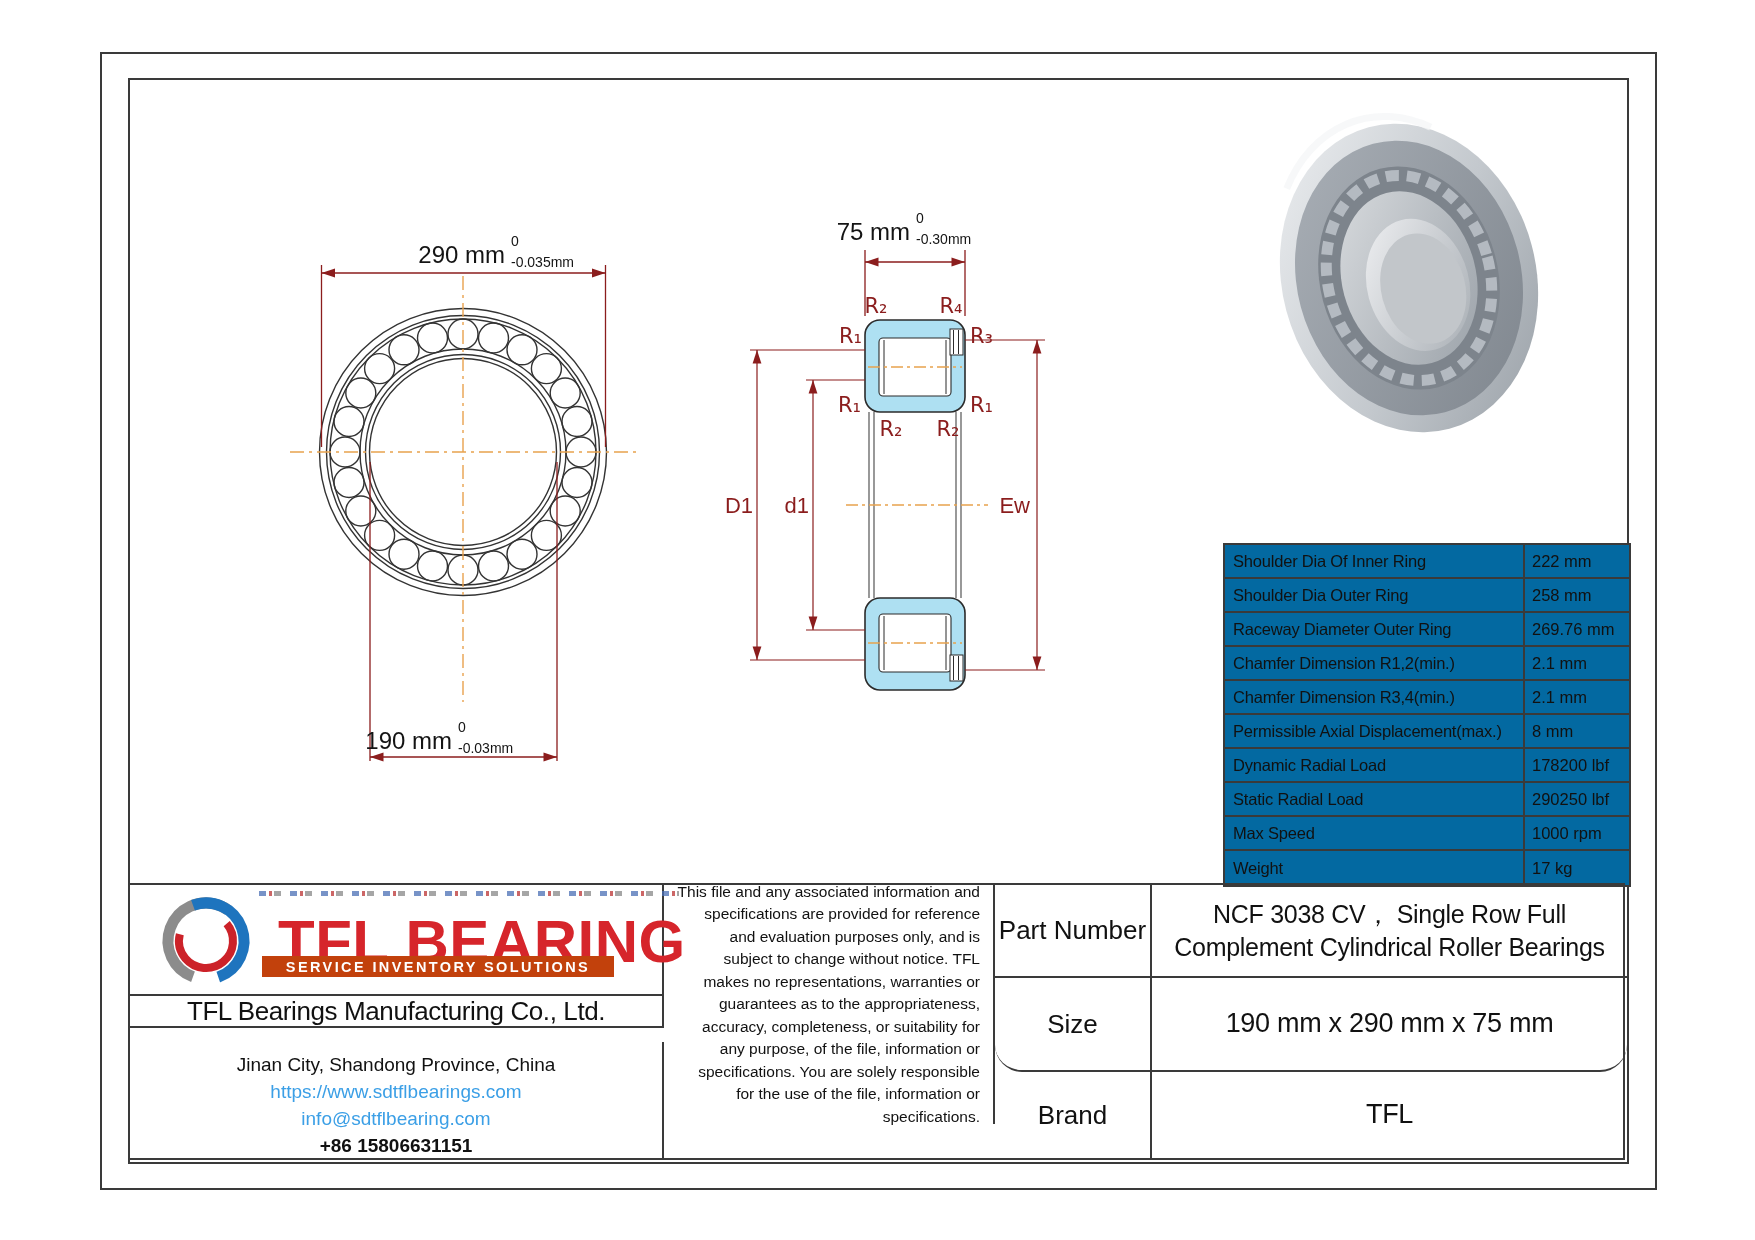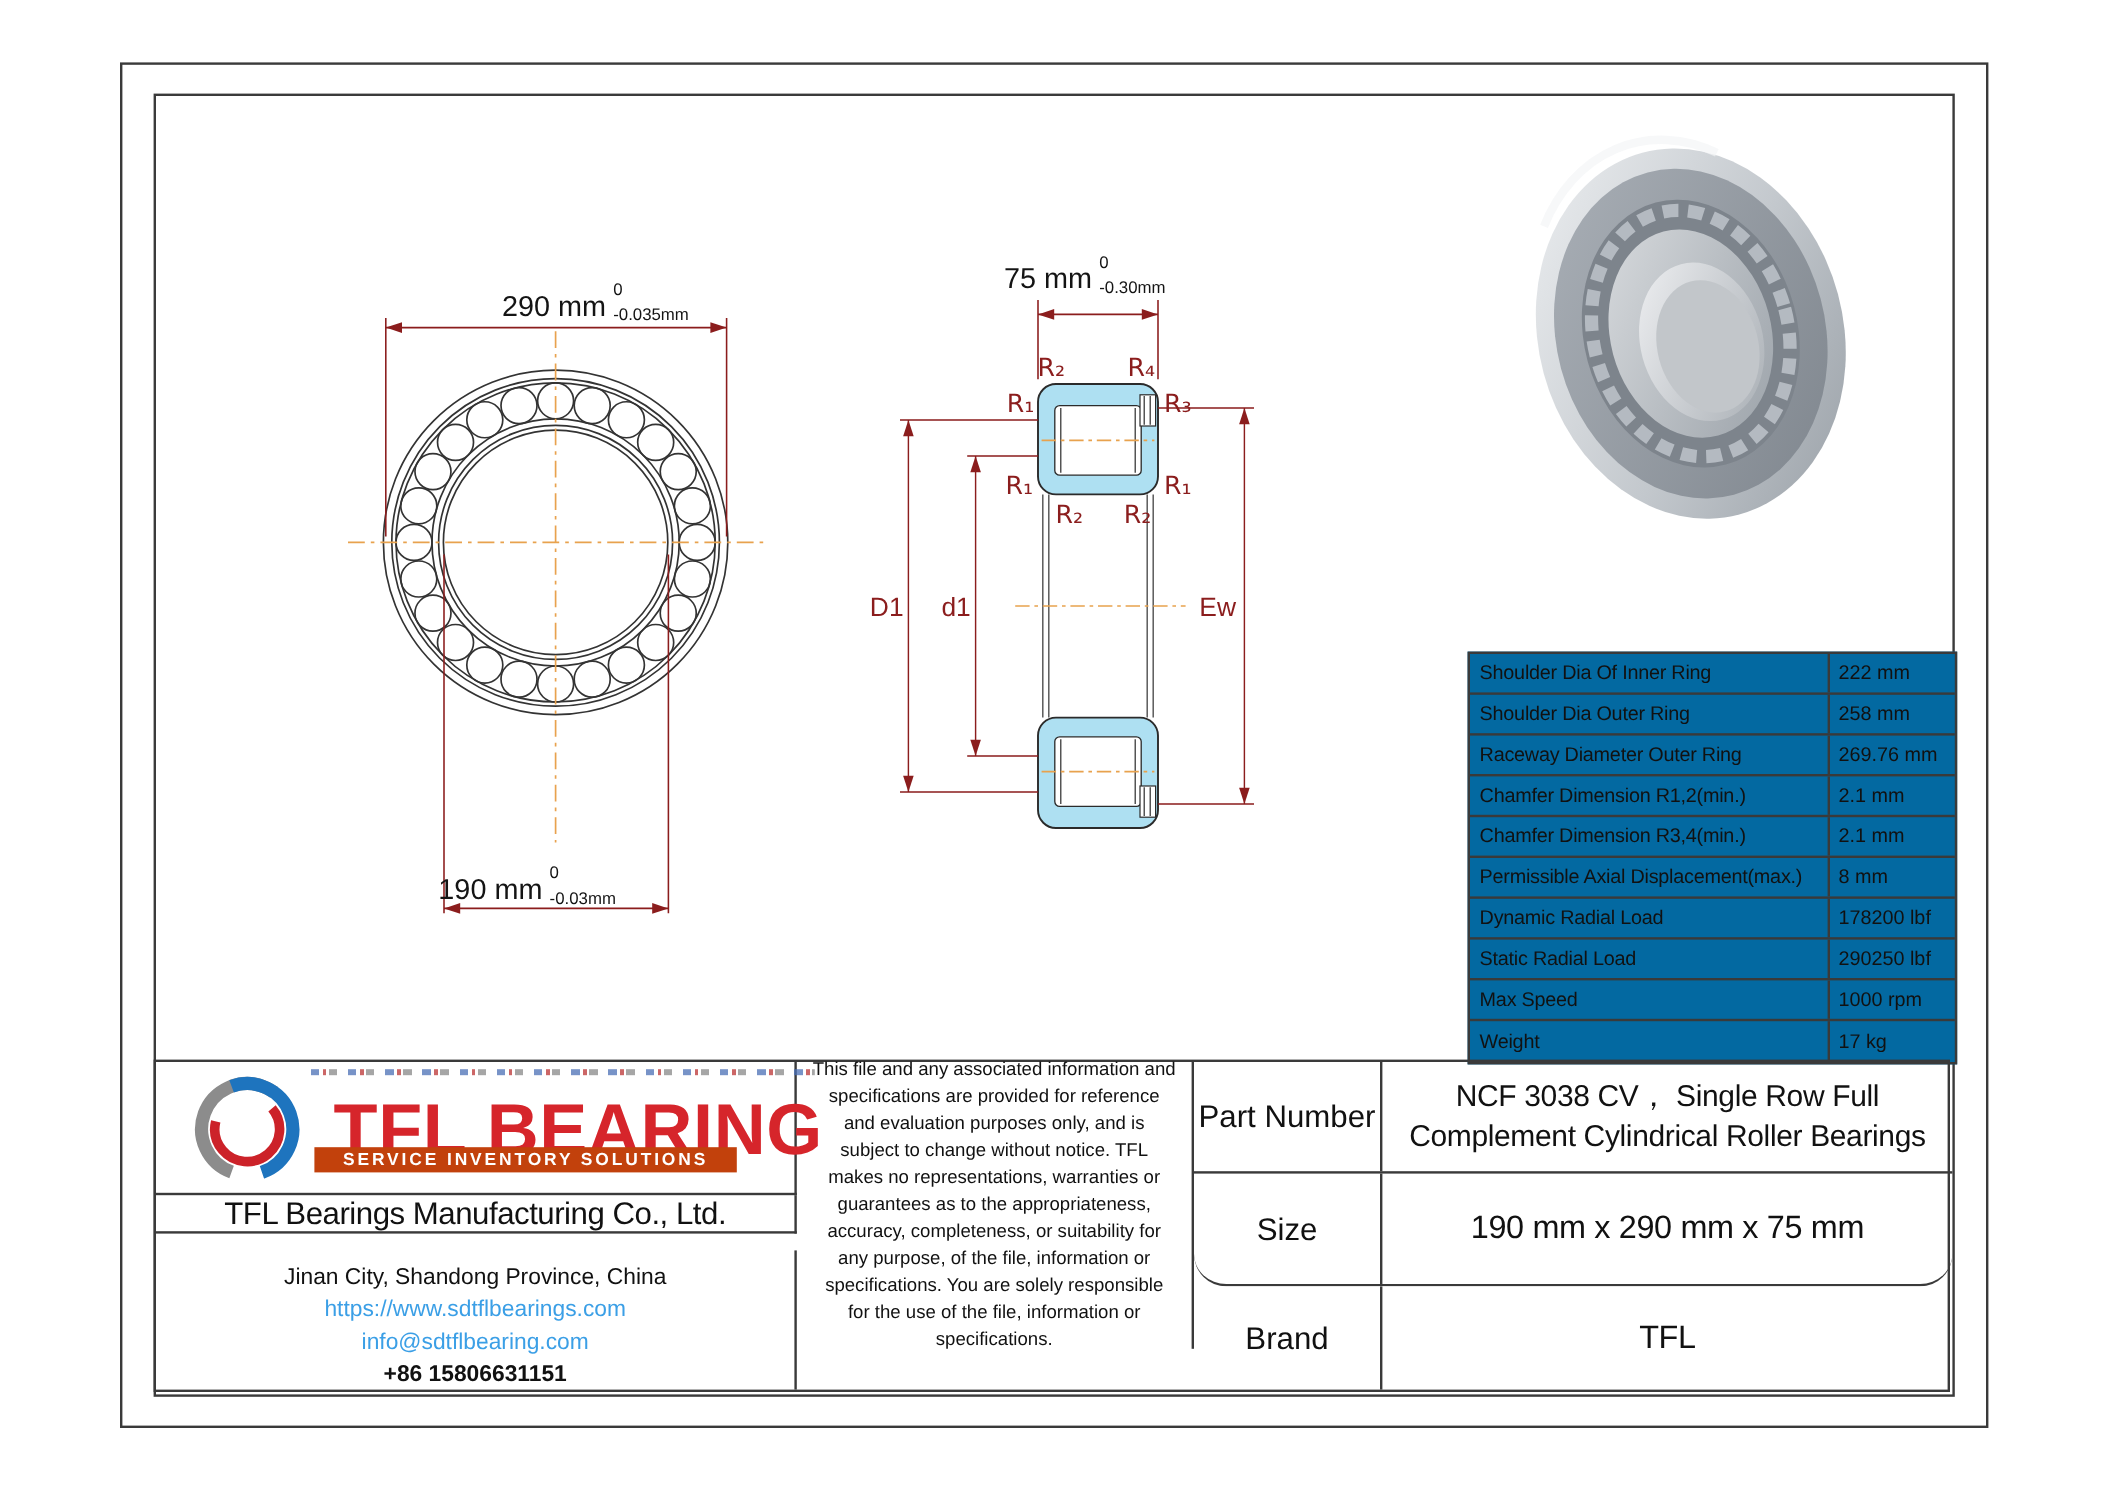--- a/index.html
+++ b/index.html
@@ -20,21 +20,21 @@
   #bottom-band{left:128px;top:883px;width:1497px;height:277px;border-top:2px solid #3a3a3a;
                border-left:2px solid #3a3a3a;border-right:2px solid #3a3a3a;border-bottom:2px solid #3a3a3a;box-sizing:border-box;}
   .cell{position:absolute;box-sizing:border-box;}
   #logo-cell{left:0;top:0;width:534px;height:111px;border-right:2px solid #3a3a3a;border-bottom:2px solid #3a3a3a;}
   #company-cell{left:0;top:111px;width:534px;height:32px;border-right:2px solid #3a3a3a;border-bottom:2px solid #3a3a3a;
                 display:flex;align-items:center;justify-content:center;font-size:26px;letter-spacing:-.4px;}
   #address-cell{left:0;top:157px;width:534px;height:116px;border-right:2px solid #3a3a3a;
                 display:flex;flex-direction:column;align-items:center;justify-content:flex-end;gap:3px;
                 font-size:19px;line-height:24px;}
   #disclaimer-cell{left:534px;top:0;width:331px;height:239px;border-right:2px solid #3a3a3a;
-                   display:flex;align-items:center;justify-content:center;text-align:center;
+                   display:flex;align-items:center;justify-content:center;text-align:right;
                    font-size:15.5px;line-height:1.45;padding:12px 13px;}
   #part-rows{left:865px;top:0;width:632px;height:273px;}
   .part-row{position:absolute;left:0;width:632px;display:flex;box-sizing:border-box;border-bottom:2px solid #3a3a3a;}
   .part-row:last-child{border-bottom:none;}
   .part-label{width:157px;border-right:2px solid #3a3a3a;box-sizing:border-box;
               display:flex;align-items:center;justify-content:center;font-size:26px;}
   .part-value{flex:1;display:flex;align-items:center;justify-content:center;text-align:center;
               font-size:24px;letter-spacing:-.3px;line-height:1.3;padding:0 4px;}
   
   #logo-noise{left:129px;top:6px;width:420px;height:5px;opacity:.75;

